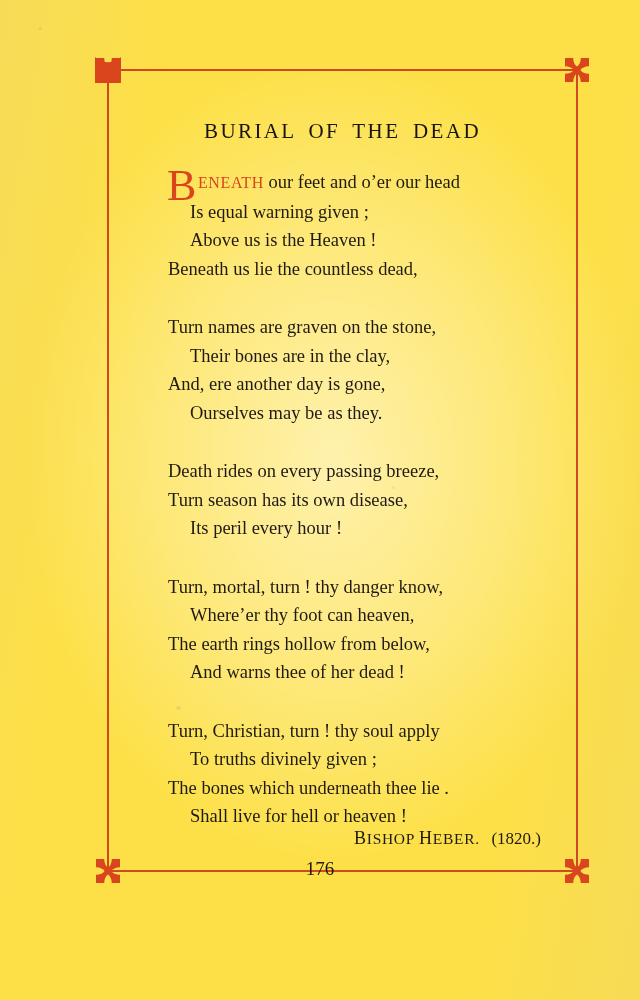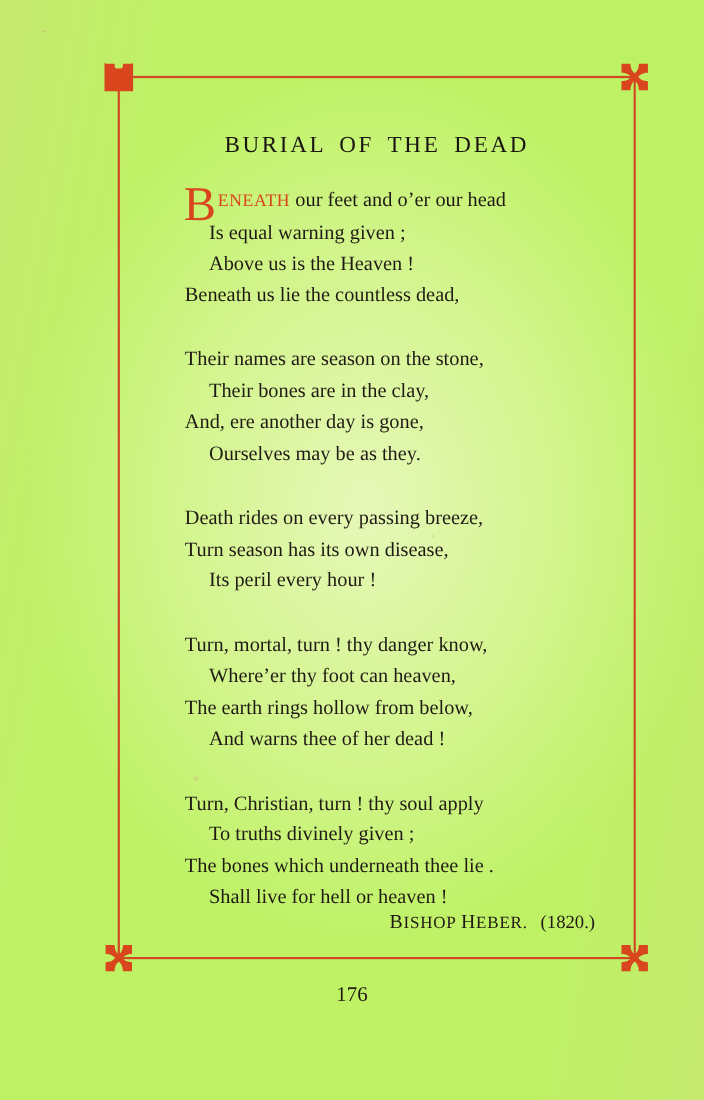--- a/index.html
+++ b/index.html
@@ -8,21 +8,21 @@
     background: #ffffff;
   }
   body {
     font-family: "Liberation Serif", "DejaVu Serif", serif;
   }
 
   .page {
     position: relative;
     width: 640px;
     height: 1000px;
-    background: #bef264;
+    background: #fde047;
     overflow: hidden;
   }
 
   
   .paper-tone {
     position: absolute;
     inset: 0;
     background:
       radial-gradient(ellipse 62% 52% at 52% 46%,
         rgba(255,252,236,0.62) 0%,
@@ -144,21 +144,21 @@
     white-space: pre;
     margin-top: 17px;
   }
   .attribution .name { letter-spacing: 0.7px; }
   .attribution .name .cap { font-size: 18px; }
   .attribution .year { font-size: 17px; }
 
   .folio {
     position: absolute;
     left: 0;
-    top: 894px;
+    top: 858px;
     width: 640px;
     text-align: center;
     font-size: 19px;
     color: #201a14;
   }
 </style>
 </head>
 <body>
 
 <div class="page">
@@ -205,21 +205,21 @@
 
       <div class="stanza stanza-first">
         <span class="dropcap">B</span>
         <div class="line line-first"><span class="smallcaps-red">ENEATH</span><span> our feet and o’er our head</span></div>
         <div class="line indent">Is equal warning given ;</div>
         <div class="line indent">Above us is the Heaven !</div>
         <div class="line">Beneath us lie the countless dead,</div>
       </div>
 
       <div class="stanza">
-        <div class="line">Their names are season on the stone,</div>
+        <div class="line">Turn names are graven on the stone,</div>
         <div class="line indent">Their bones are in the clay,</div>
         <div class="line">And, ere another day is gone,</div>
         <div class="line indent">Ourselves may be as they.</div>
       </div>
 
       <div class="stanza">
         <div class="line">Death rides on every passing breeze,</div>
         <div class="line">Turn season has its own disease,</div>
         <div class="line indent">Its peril every hour !</div>
       </div>

